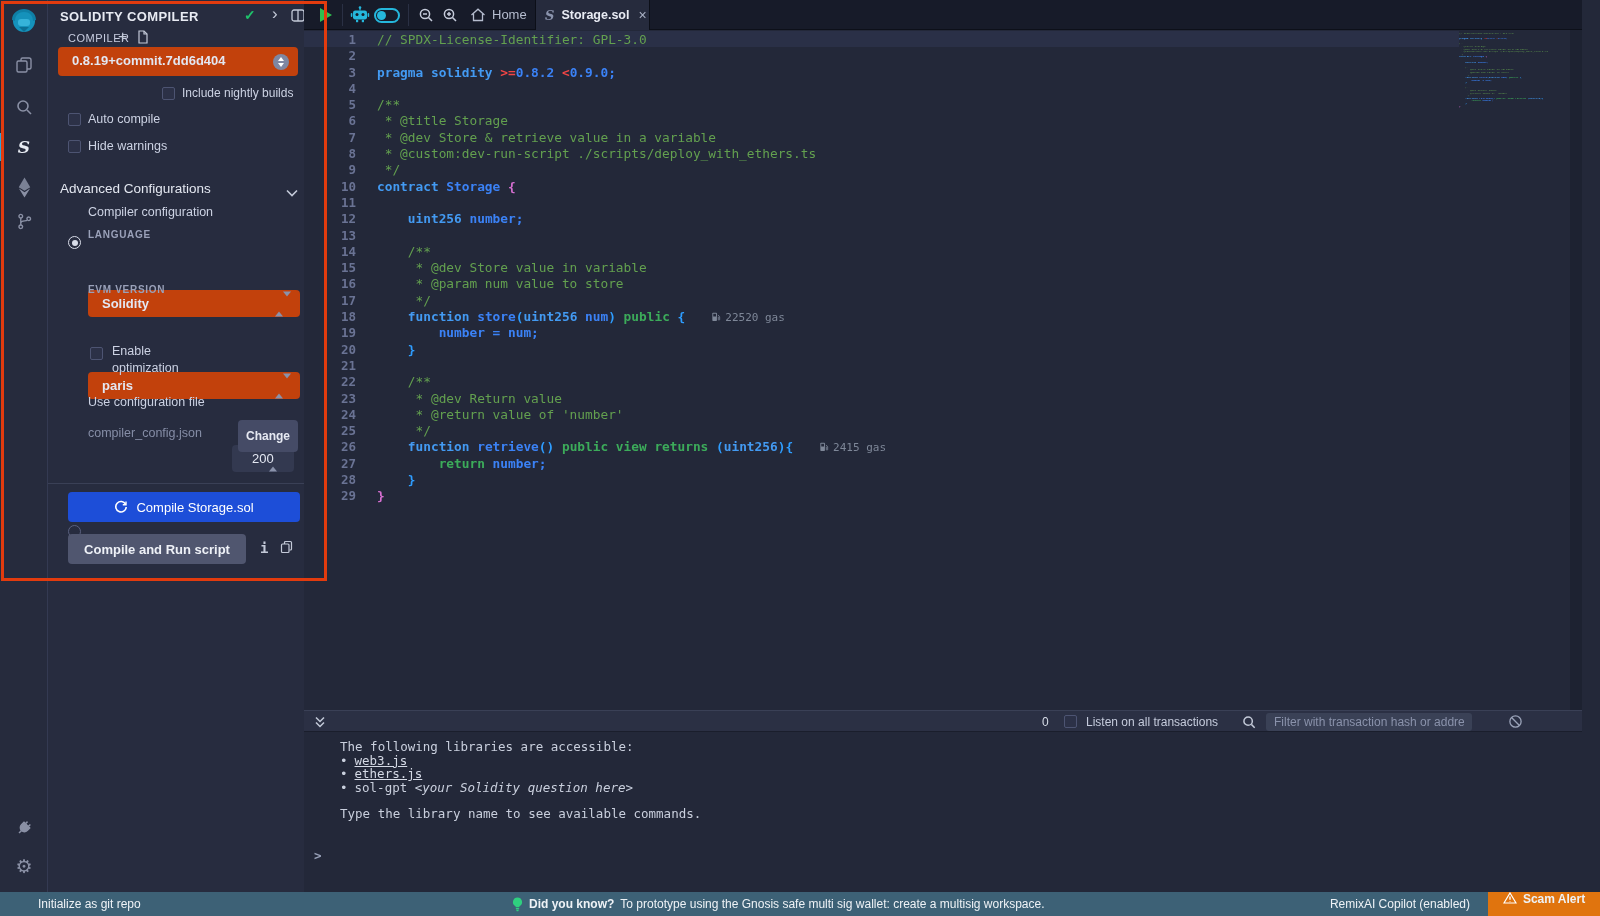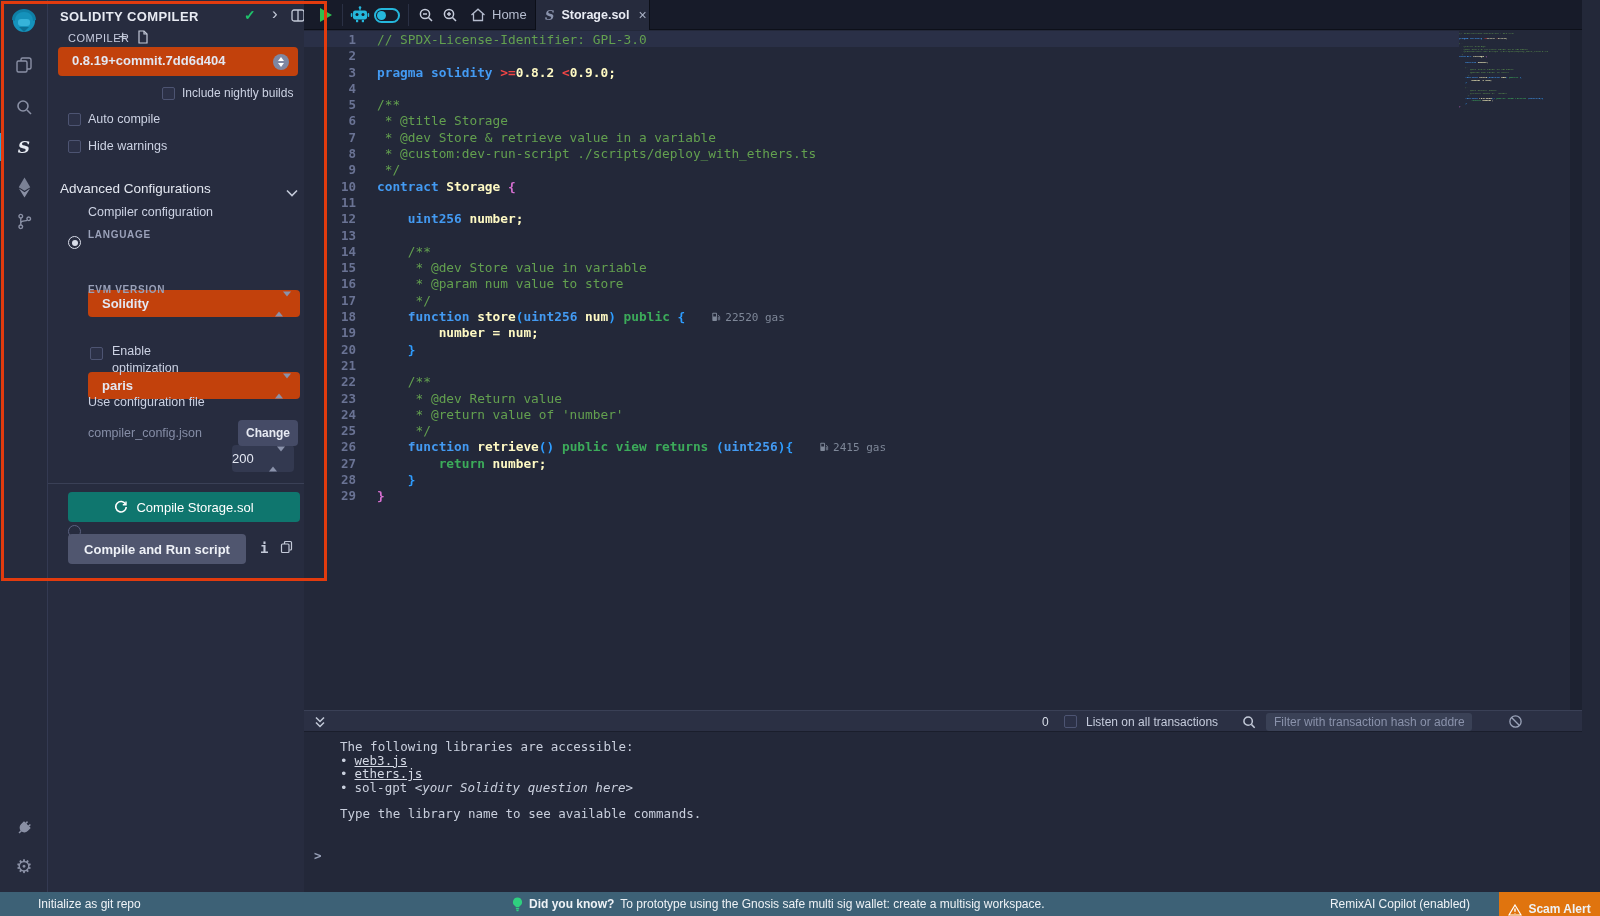--- a/index.html
+++ b/index.html
@@ -30,24 +30,24 @@
   .tri-up{width:0;height:0;border-left:4px solid transparent;border-right:4px solid transparent;border-bottom:5px solid #8a92ab;margin-bottom:2px}
   .tri-dn{width:0;height:0;border-left:4px solid transparent;border-right:4px solid transparent;border-top:5px solid #8a92ab}
   .stepcirc{position:absolute;right:9px;top:50%;transform:translateY(-50%);width:16px;height:16px;border-radius:50%;background:#7f87a2;display:flex;flex-direction:column;align-items:center;justify-content:center;gap:2px}
   .stepcirc .tri-up{border-left-width:3px;border-right-width:3px;border-bottom:4px solid #fff;margin:0}
   .stepcirc .tri-dn{border-left-width:3px;border-right-width:3px;border-top:4px solid #fff}
   .cb{display:inline-block;width:13px;height:13px;background:#2c3147;border:1px solid #4d5472;border-radius:2px;cursor:pointer;flex:none}
   .radio{display:inline-block;width:13px;height:13px;border:1px solid #5a6180;border-radius:50%;cursor:pointer;position:relative;flex:none}
   .radio.on{border-color:#d9dde9}
   .radio.on::after{content:"";position:absolute;left:2.5px;top:2.5px;width:6px;height:6px;border-radius:50%;background:#d9dde9}
   .numinput{position:relative;background:#333950;border-radius:4px;color:#e3e7f2;font-size:13px}
-  .numinput .txt{line-height:27px;padding-left:0;display:block}
-  .btn-change{background:#454b66;border:none;border-radius:4px;color:#e6e9f2;font-size:12px;font-weight:bold;width:60px;height:26px;cursor:pointer;font-family:"Liberation Sans",sans-serif}
+  .numinput .txt{line-height:27px;padding-left:20px;display:block}
+  .btn-change{background:#454b66;border:none;border-radius:4px;color:#e6e9f2;font-size:12px;font-weight:bold;width:60px;height:32px;cursor:pointer;font-family:"Liberation Sans",sans-serif}
   .divider{position:absolute;left:0;top:483px;width:274px;height:1px;background:#3a4056}
-  .btn-compile{position:absolute;left:20px;top:492px;width:232px;height:30px;background:#0f766e;border:none;border-radius:4px;color:#fff;font-size:13px;display:flex;align-items:center;justify-content:center;gap:8px;cursor:pointer;font-family:"Liberation Sans",sans-serif}
+  .btn-compile{position:absolute;left:20px;top:492px;width:232px;height:30px;background:#1d4ed8;border:none;border-radius:4px;color:#fff;font-size:13px;display:flex;align-items:center;justify-content:center;gap:8px;cursor:pointer;font-family:"Liberation Sans",sans-serif}
   .btn-run{position:absolute;left:20px;top:534px;width:178px;height:30px;background:#50566f;border:none;border-radius:4px;color:#eef1f7;font-size:13px;font-weight:bold;cursor:pointer;font-family:"Liberation Sans",sans-serif}
   .iicon{position:absolute;left:212px;top:540px;color:#c3c9d8;font-family:"DejaVu Sans Mono",monospace;font-size:14px;font-weight:bold;cursor:pointer}
   .copyicon{position:absolute;left:232px;top:540px;cursor:pointer}
 
   
   .annotation{position:absolute;left:1px;top:1px;width:326px;height:580px;border:3px solid #e23b0e;z-index:60;pointer-events:none}
 
   
   .main{position:absolute;left:304px;top:0;width:1278px;height:892px}
   .toolbar{position:absolute;left:0;top:0;width:1278px;height:30px;background:#171b29;border-bottom:1px solid #0d1019}
@@ -65,21 +65,21 @@
   .editor{position:absolute;left:0;top:30px;width:1278px;height:680px;background:#232839;font-family:"DejaVu Sans Mono",monospace}
   .curline{position:absolute;left:0;top:1px;width:1155px;height:16px;background:#2a3047}
   .gutter{position:absolute;left:0;top:2px;width:52px;text-align:right;color:#6a7394;font-size:12.5px;font-weight:bold}
   .gutter div{height:16.3px;line-height:16.3px}
   .codelines{position:absolute;left:73px;top:2px;white-space:pre;font-size:12.8px}
   .cl{height:16.3px;line-height:16.3px;font-weight:bold}
   .tk-c{color:#63a04f;font-weight:normal}
   .tk-k{color:#439af2}
   .tk-r{color:#f24545}
   .tk-g{color:#3cab5a}
-  .tk-p{color:#fef9c3}
+  .tk-p{color:#3b82f6}
   .tk-b1{color:#d66fd1}
   .tk-b2{color:#2e9dff}
   .gas{margin-left:26px;font-size:11px;color:#7e8798;font-weight:normal}
   .minimap{position:absolute;left:1155px;top:3px;width:108px;cursor:pointer}
   .ml{white-space:pre;font-size:2.6px;line-height:2.6px;height:2.6px;font-weight:bold;overflow:hidden}
   .scrollstrip{position:absolute;left:1266px;top:0;width:12px;height:680px;background:#1d2231;cursor:pointer}
 
   
   .termhead{position:absolute;left:0;top:710px;width:1278px;height:22px;background:#2b3044;border-top:1px solid #3a4056;border-bottom:1px solid #1a1e2c}
   .collapse{position:absolute;left:10px;top:4px;cursor:pointer}
@@ -98,21 +98,21 @@
   .titalic{font-style:italic}
   .thint{margin-top:13px}
   .prompt{position:absolute;left:10px;top:116px;color:#98a1b8;font-weight:bold}
 
   
   .statusbar{position:absolute;left:0;top:892px;width:1600px;height:24px;background:#3d6176;color:#eef2f6;font-size:12px}
   .sb-left{position:absolute;left:38px;top:0;line-height:24px}
   .sb-tip{position:absolute;left:512px;top:0;height:24px;display:flex;align-items:center;gap:6px}
   .sb-tip b{font-weight:bold}
   .sb-copilot{position:absolute;right:130px;top:0;line-height:24px}
-  .sb-scam{position:absolute;right:0;top:0;width:101px;height:24px;background:#e0740e;display:flex;align-items:flex-end;justify-content:center;gap:6px;font-weight:bold;cursor:pointer}
+  .sb-scam{position:absolute;right:0;top:0;width:112px;height:24px;background:#e0740e;display:flex;align-items:flex-start;justify-content:center;gap:6px;font-weight:bold;cursor:pointer}
 </style>
 </head>
 <body>
 
 <div class="app">
 
   <aside class="rail">
     <div class="logo">
       <svg width="32" height="32" viewBox="0 0 32 32">
         <circle cx="16" cy="14" r="11" fill="#1592bb"></circle>

